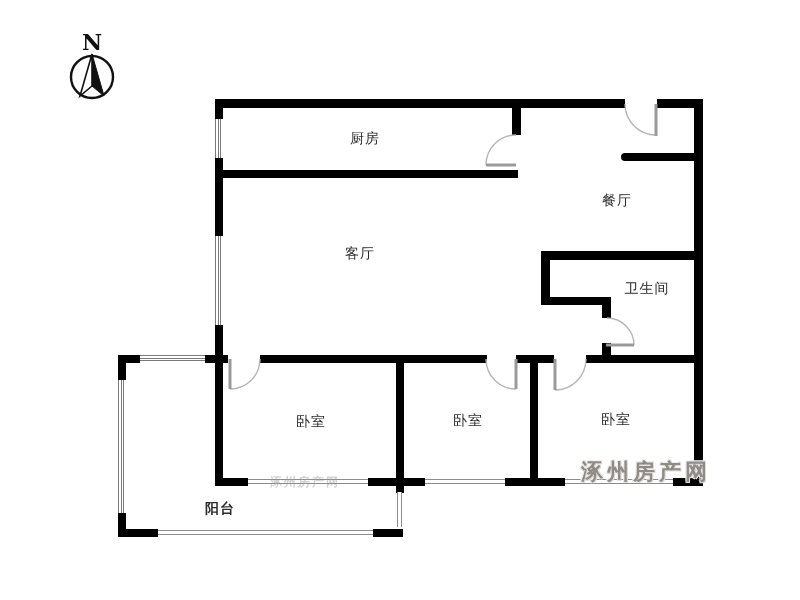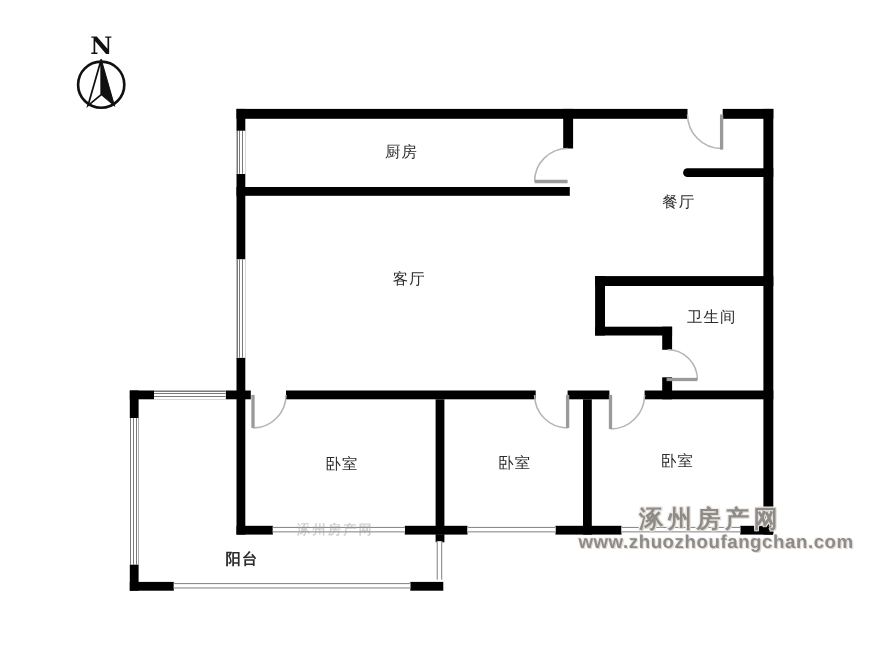--- a/index.html
+++ b/index.html
@@ -126,25 +126,24 @@
   </svg>
 
   <div class="compass-n">N</div>
   <svg id="compass-svg" width="70" height="95" style="left:57px;top:30px;">
     <circle cx="35" cy="47" r="21" fill="none" stroke="#111" stroke-width="2.4"></circle>
     <polygon points="35,24 47,66 35,56" fill="#111" stroke="#111" stroke-width="1"></polygon>
     <polygon points="35,24 35,56 23,66" fill="#fff" stroke="#111" stroke-width="1.6"></polygon>
   </svg>
 
   <div class="room-label" style="left:365px;top:139px;font-family:Liberation Mono, monospace;">厨房</div>
-  <div class="room-label" style="left:617px;top:184px;">餐厅</div>
-  <div class="room-label" style="left:372px;top:254px;text-align:right;">客厅</div>
+  <div class="room-label" style="left:617px;top:201px;">餐厅</div>
+  <div class="room-label" style="left:360px;top:254px;text-align:right;">客厅</div>
   <div class="room-label" style="left:647px;top:289px;">卫生间</div>
   <div class="room-label" style="left:311px;top:422px;">卧室</div>
   <div class="room-label" style="left:468px;top:421px;">卧室</div>
   <div class="room-label" style="left:616px;top:420px;">卧室</div>
   <div class="room-label" style="left:220px;top:509px;font-weight:bold;">阳台</div>
 
   <div class="watermark-ghost">涿州房产网</div>
   <div class="watermark-name">涿州房产网</div>
-  <div class="watermark-url">www.zhuozhoufangchan.com</div>
 
 </div>
 
 </body></html>

